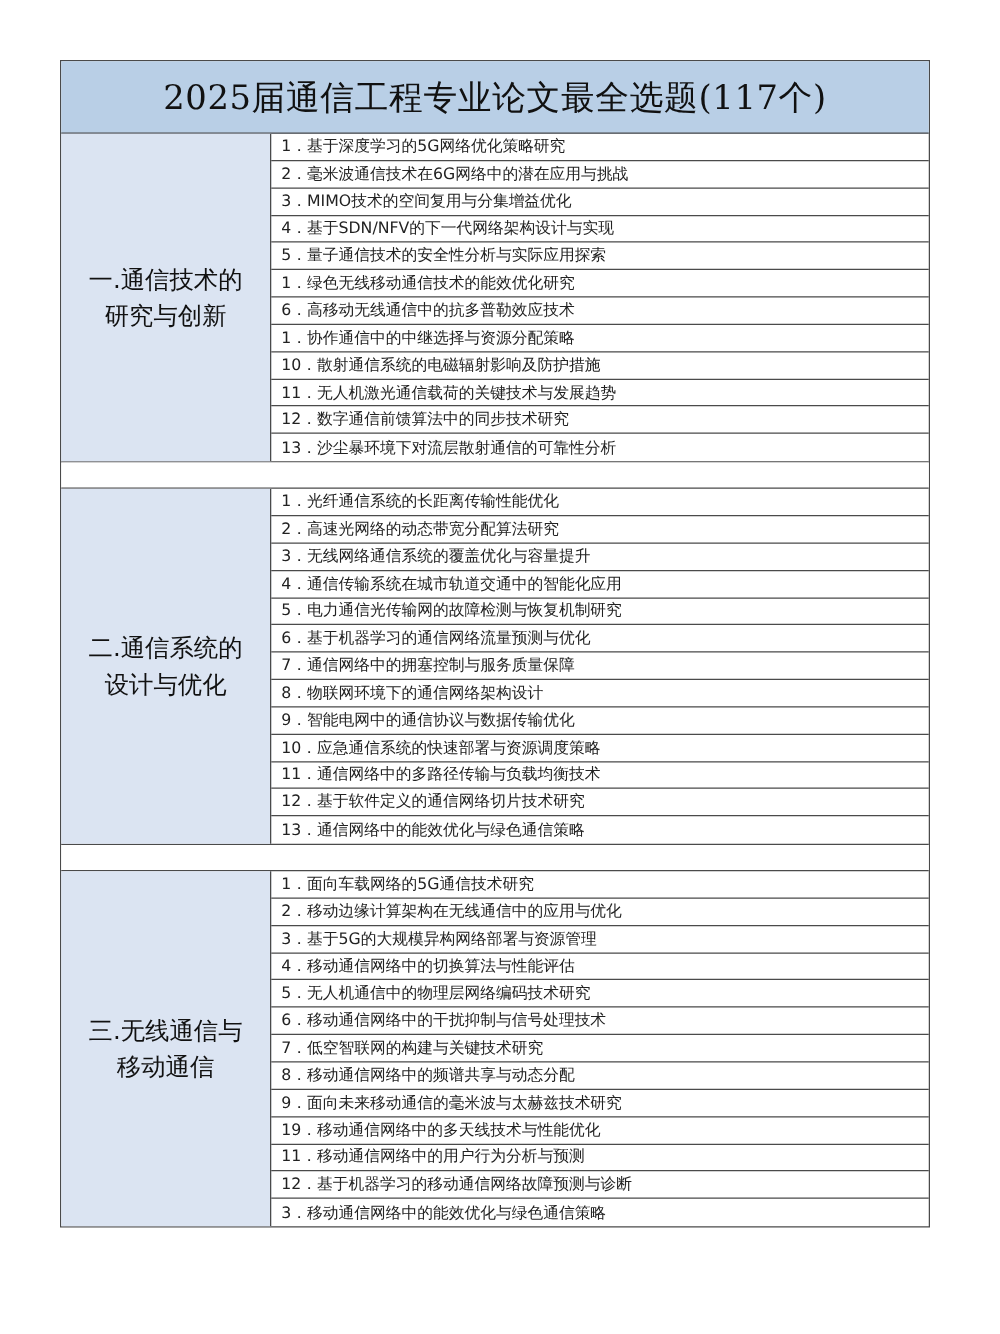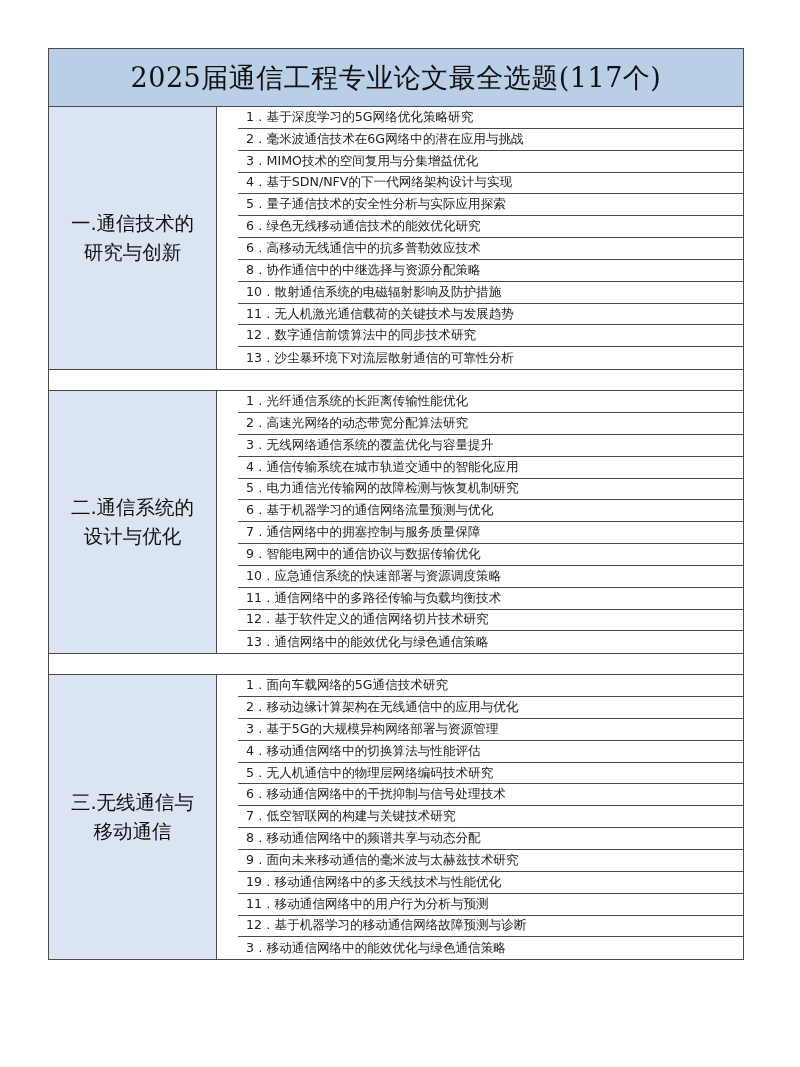--- a/index.html
+++ b/index.html
@@ -3,21 +3,21 @@
 <meta charset="utf-8">
 <style>
   html, body { margin: 0; padding: 0; background: #ffffff; }
   body { width: 800px; height: 1067px; position: relative; overflow: hidden; font-family: "DejaVu Sans", "Liberation Sans", sans-serif; }
   .table { position: absolute; left: 48px; top: 48px; width: 696px; border: 1.5px solid #4a4a4a; box-sizing: border-box; }
   .title-row { height: 57px; background: #b9cfe6; border-bottom: 1.5px solid #4a4a4a; display: flex; align-items: center; justify-content: center; }
   .title-text { font-family: "DejaVu Serif", "Liberation Serif", serif; font-size: 27px; color: #111; letter-spacing: 0.5px; }
   .section { display: flex; border-bottom: 1px solid #4a4a4a; }
   .cat { width: 168px; background: #dbe4f2; border-right: 1.5px solid #4a4a4a; display: flex; align-items: center; justify-content: center; text-align: center; box-sizing: border-box; }
   .cat-text { font-size: 19.5px; line-height: 29px; color: #111; white-space: pre-line; padding: 0 6px; }
-  .items { flex: 1; display: flex; flex-direction: column; margin-left: 21px; }
+  .items { flex: 1; display: flex; flex-direction: column; }
   .item { height: 21.85px; border-bottom: 1px solid #4a4a4a; display: flex; align-items: center; padding-left: 8px; font-size: 12.6px; color: #222; box-sizing: border-box; white-space: nowrap; overflow: hidden; }
   .item:last-child { border-bottom: none; }
   .gap { height: 20px; background: #ffffff; border-bottom: 1px solid #4a4a4a; }
 </style>
 </head>
 <body>
 
 <div class="table">
   <div class="title-row">
     <span class="title-text">2025届通信工程专业论文最全选题(117个)</span>
@@ -27,23 +27,23 @@
     <div class="cat">
       <span class="cat-text">一.通信技术的
 研究与创新</span>
     </div>
     <div class="items">
       <div class="item">1．基于深度学习的5G网络优化策略研究</div>
       <div class="item">2．毫米波通信技术在6G网络中的潜在应用与挑战</div>
       <div class="item">3．MIMO技术的空间复用与分集增益优化</div>
       <div class="item">4．基于SDN/NFV的下一代网络架构设计与实现</div>
       <div class="item">5．量子通信技术的安全性分析与实际应用探索</div>
-      <div class="item">6．绿色无线移动通信技术的能效优化研究</div>
+      <div class="item">1．绿色无线移动通信技术的能效优化研究</div>
       <div class="item">6．高移动无线通信中的抗多普勒效应技术</div>
-      <div class="item">8．协作通信中的中继选择与资源分配策略</div>
+      <div class="item">1．协作通信中的中继选择与资源分配策略</div>
       <div class="item">10．散射通信系统的电磁辐射影响及防护措施</div>
       <div class="item">11．无人机激光通信载荷的关键技术与发展趋势</div>
       <div class="item">12．数字通信前馈算法中的同步技术研究</div>
       <div class="item">13．沙尘暴环境下对流层散射通信的可靠性分析</div>
     </div>
   </div>
   <div class="gap"></div>
 
   <div class="section">
     <div class="cat">
@@ -51,20 +51,21 @@
 设计与优化</span>
     </div>
     <div class="items">
       <div class="item">1．光纤通信系统的长距离传输性能优化</div>
       <div class="item">2．高速光网络的动态带宽分配算法研究</div>
       <div class="item">3．无线网络通信系统的覆盖优化与容量提升</div>
       <div class="item">4．通信传输系统在城市轨道交通中的智能化应用</div>
       <div class="item">5．电力通信光传输网的故障检测与恢复机制研究</div>
       <div class="item">6．基于机器学习的通信网络流量预测与优化</div>
       <div class="item">7．通信网络中的拥塞控制与服务质量保障</div>
+      <div class="item">8．物联网环境下的通信网络架构设计</div>
       <div class="item">9．智能电网中的通信协议与数据传输优化</div>
       <div class="item">10．应急通信系统的快速部署与资源调度策略</div>
       <div class="item">11．通信网络中的多路径传输与负载均衡技术</div>
       <div class="item">12．基于软件定义的通信网络切片技术研究</div>
       <div class="item">13．通信网络中的能效优化与绿色通信策略</div>
     </div>
   </div>
   <div class="gap"></div>
 
   <div class="section" style="border-bottom:none;">

